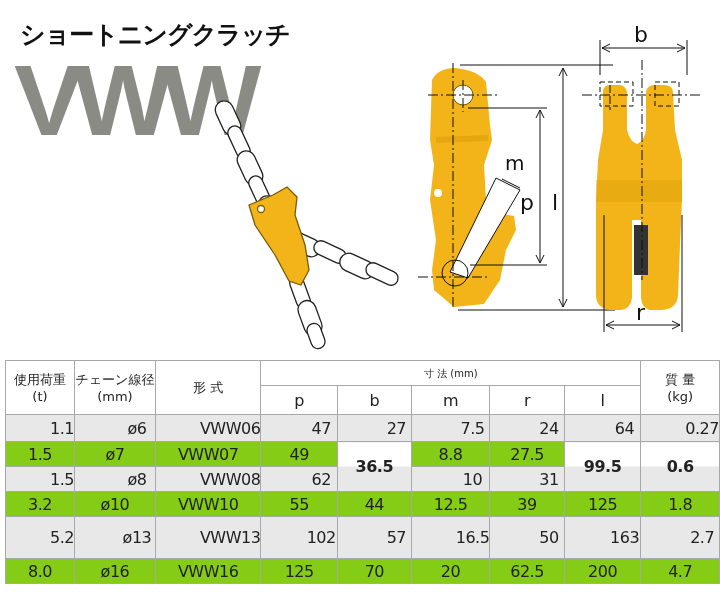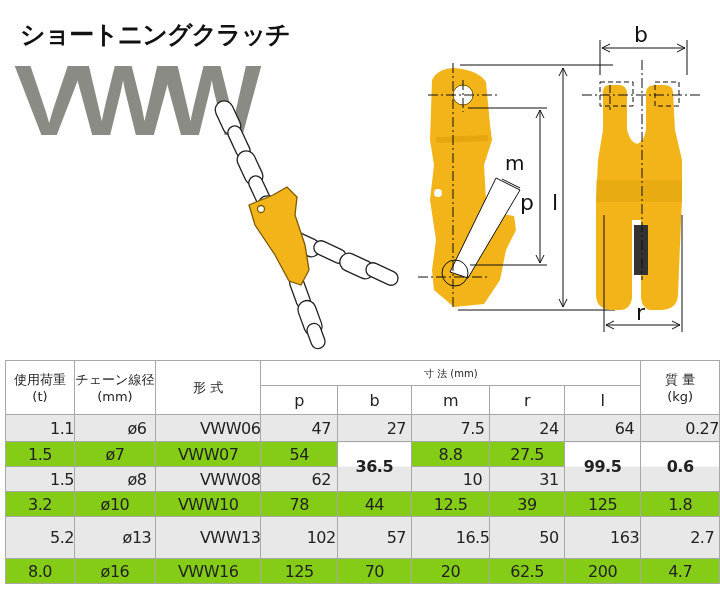--- a/index.html
+++ b/index.html
@@ -150,40 +150,40 @@
     <td class="num">27</td>
     <td class="num">7.5</td>
     <td class="num">24</td>
     <td class="num">64</td>
     <td class="num">0.27</td>
   </tr>
   <tr class="w" style="height:25px">
     <td class="num">1.5</td>
     <td class="num">ø7</td>
     <td class="num">VWW07</td>
-    <td class="num">54</td>
+    <td class="num">49</td>
     <td class="num split" rowspan="2">36.5</td>
     <td class="num">8.8</td>
     <td class="num">27.5</td>
     <td class="num split" rowspan="2">99.5</td>
     <td class="num split" rowspan="2">0.6</td>
   </tr>
   <tr class="g" style="height:25px">
     <td class="num">1.5</td>
     <td class="num">ø8</td>
     <td class="num">VWW08</td>
     <td class="num">62</td>
     <td class="num">10</td>
     <td class="num">31</td>
   </tr>
   <tr class="w" style="height:20px">
     <td class="num">3.2</td>
     <td class="num">ø10</td>
     <td class="num">VWW10</td>
-    <td class="num">78</td>
+    <td class="num">55</td>
     <td class="num">44</td>
     <td class="num">12.5</td>
     <td class="num">39</td>
     <td class="num">125</td>
     <td class="num">1.8</td>
   </tr>
   <tr class="g" style="height:42px">
     <td class="num">5.2</td>
     <td class="num">ø13</td>
     <td class="num">VWW13</td>

